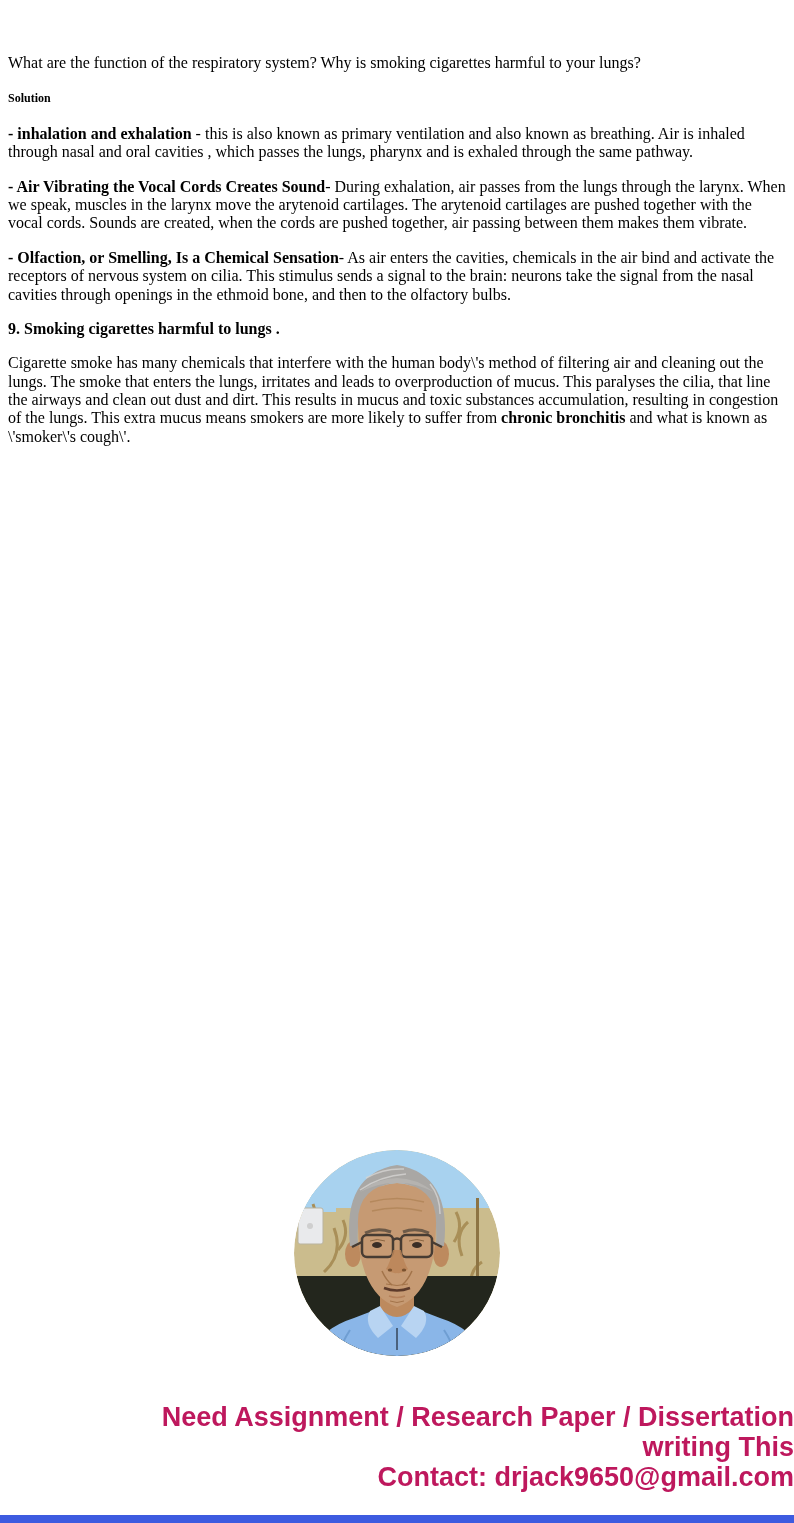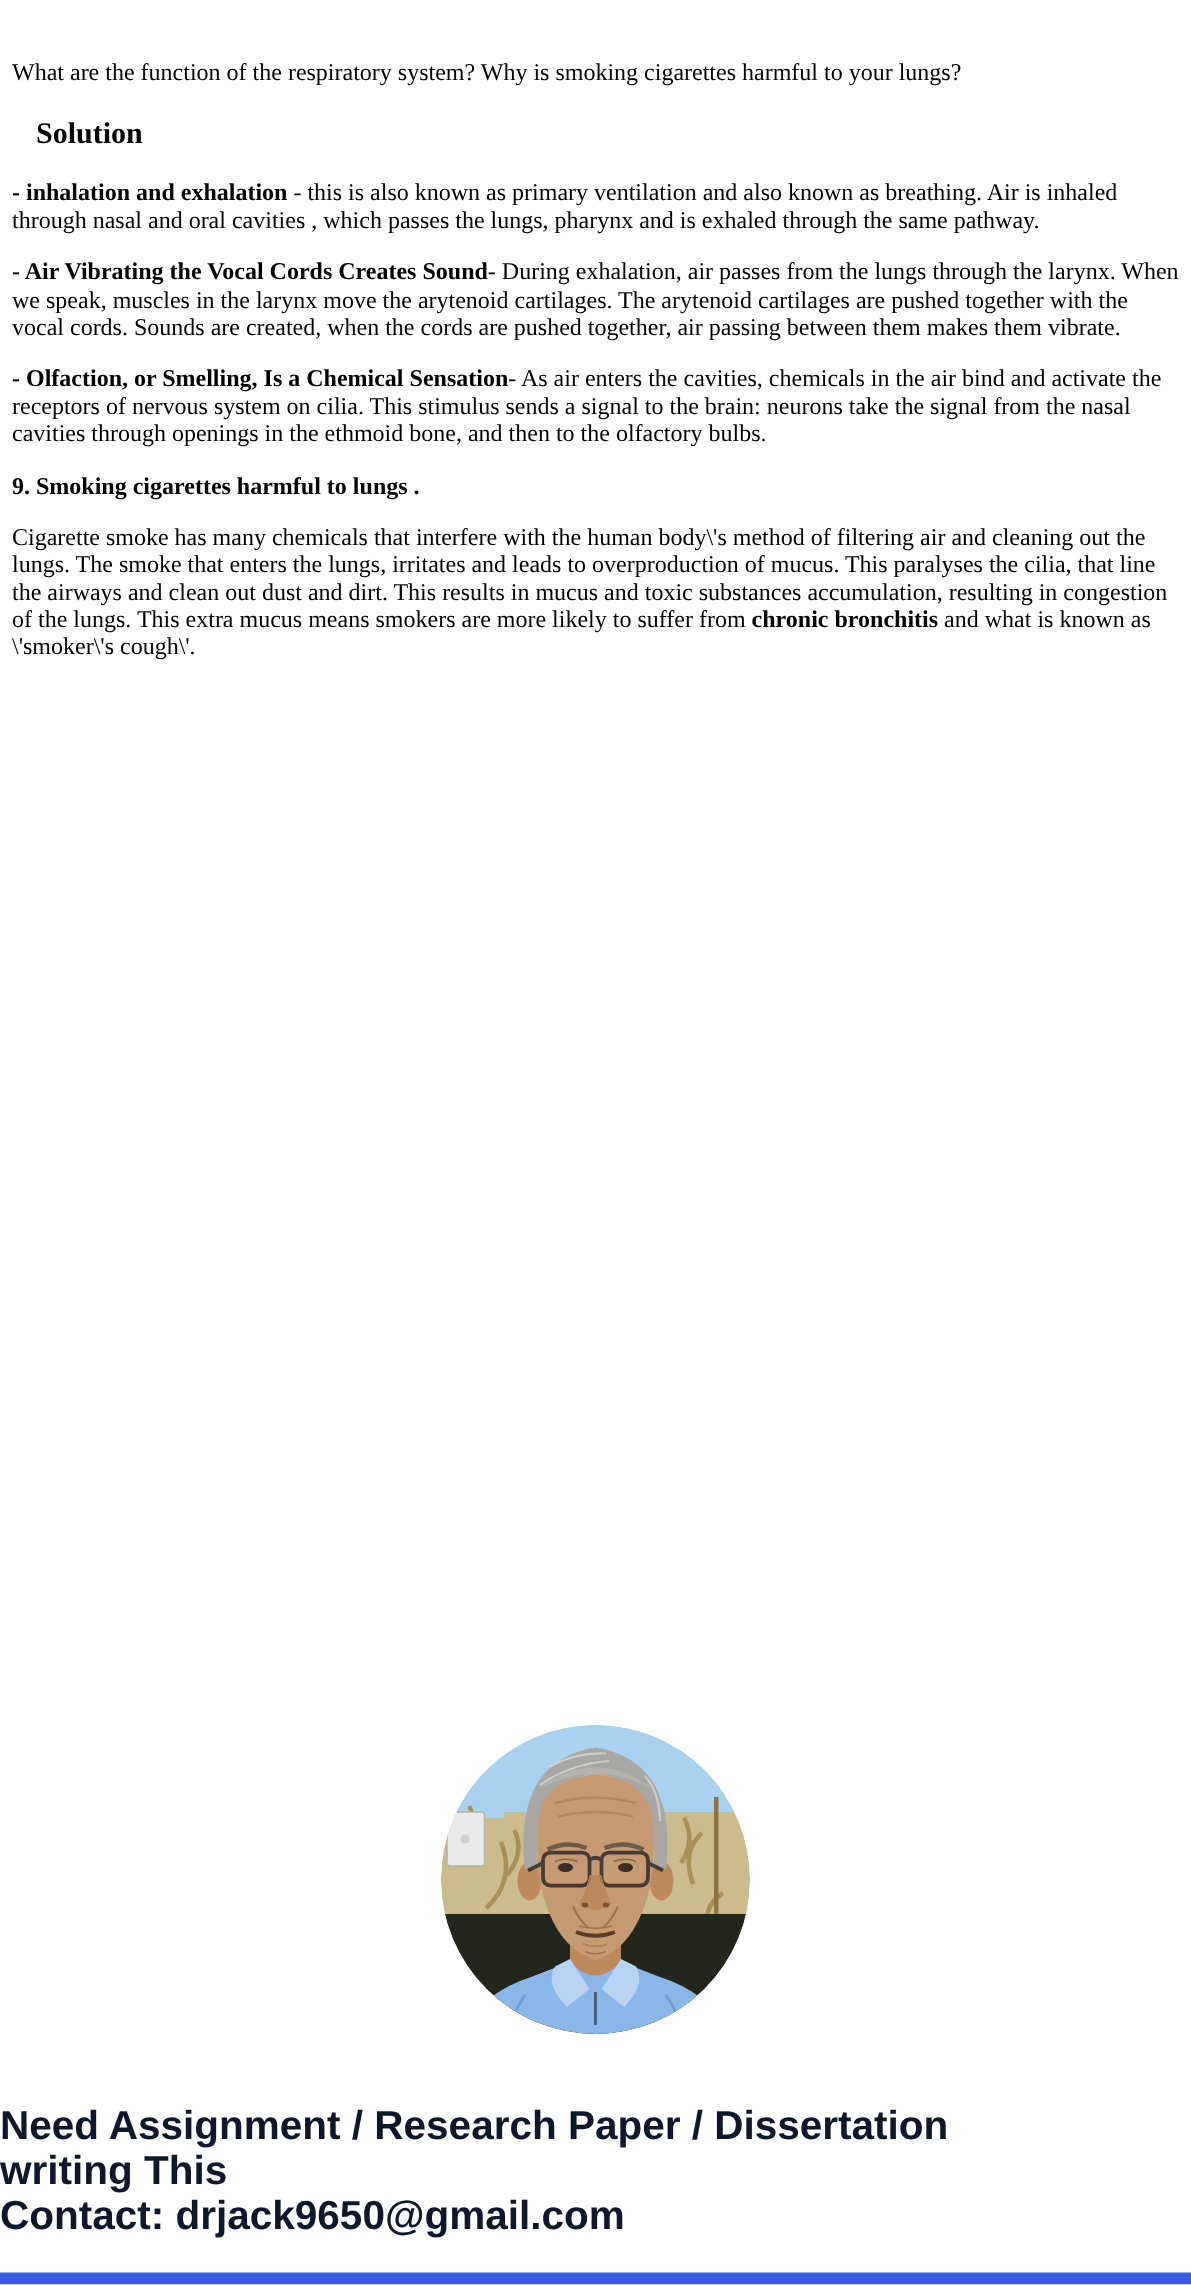--- a/index.html
+++ b/index.html
@@ -1,37 +1,37 @@
 <!DOCTYPE html>
 <html><head>
 <meta charset="utf-8">
 <style>
   html,body{margin:0;padding:0;}
   body{
     width:794px;height:1523px;position:relative;overflow:hidden;
     background:#ffffff;font-family:"Liberation Serif", serif;color:#000;
   }
   .doc{
-    position:absolute;top:0;left:0;width:778px;padding:4px 8px;
+    position:absolute;top:14px;left:0;width:778px;padding:4px 8px;
     font-size:16px;line-height:1.15;
   }
   .doc p{margin:16px 0;}
   .doc p.first{margin-top:36px;}
   .solution-heading{
-    font-weight:bold;font-size:20px;line-height:1.2;margin:19px 16px;
+    font-weight:bold;font-size:12px;line-height:1.2;margin:19px 0;
   }
   .bold{font-weight:bold;}
   .avatar{
     position:absolute;top:1150px;left:294px;width:206px;height:206px;
     border-radius:50%;overflow:hidden;
   }
   .footer{
-    position:absolute;top:1402px;left:0;width:794px;text-align:left;
+    position:absolute;top:1402px;left:0;width:794px;text-align:right;
     font-family:"Liberation Sans", sans-serif;font-weight:bold;
-    font-size:27px;line-height:30px;color:#0f172a;
+    font-size:27px;line-height:30px;color:#be185d;
   }
   .bottom-bar{
     position:absolute;left:0;bottom:0;width:794px;height:8px;background:#3d5be0;
   }
 </style>
 </head>
 <body>
 
 <div class="doc">
   <p class="first">What are the function of the respiratory system? Why is smoking cigarettes harmful to your lungs?</p>

